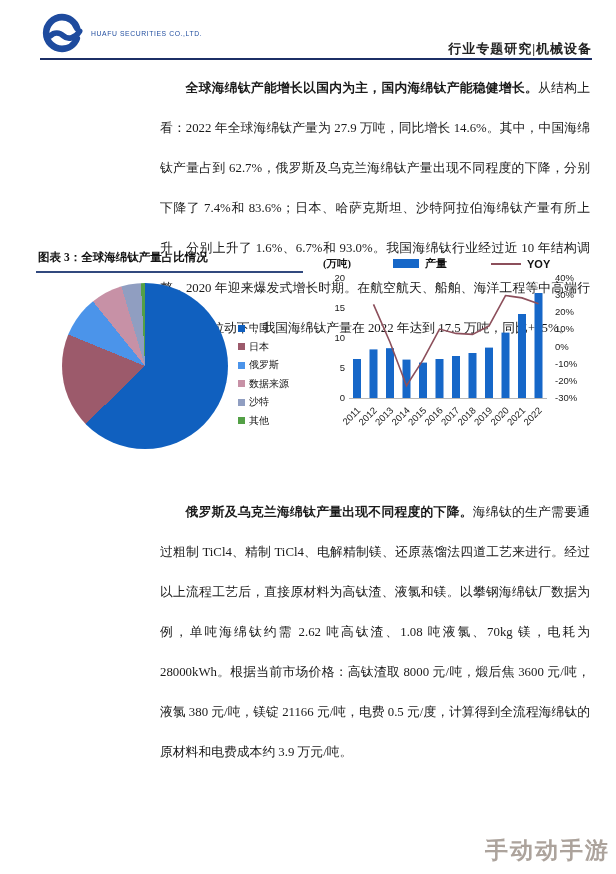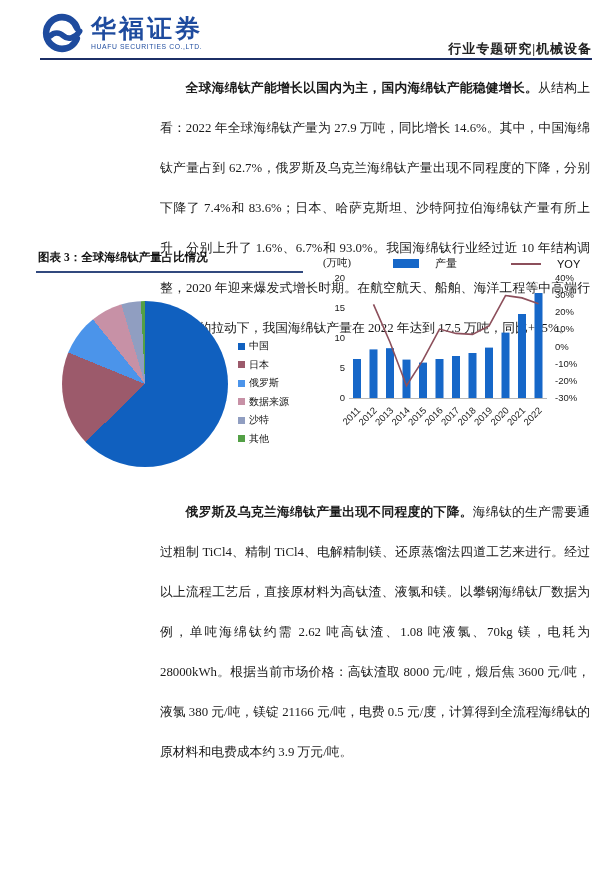--- a/index.html
+++ b/index.html
@@ -19,37 +19,37 @@
   
   .para{position:absolute;left:160px;width:430px;font-size:12.8px;line-height:40px;
         text-align:justify;text-indent:2em;}
   .para b{font-weight:bold;}
   #para1{top:68px;}
   #para2{top:492px;}
 
   
   .figures{position:absolute;top:248px;left:36px;width:556px;display:flex;gap:16px;}
   .fig{display:flex;flex-direction:column;}
-  .fig-left{width:267px;gap:18px;}
+  .fig-left{width:267px;}
   .fig-right{width:273px;}
   .fig-title{font-size:11.5px;font-weight:bold;color:#111;padding:2px 0 6px 2px;
              border-bottom:2px solid #31497e;}
   .fig-body{position:relative;height:186px;}
   .fig-source{border-top:1.5px solid #5585c2;padding:5px 0 0 10px;font-size:8.8px;color:#222;}
 
   
   .pie{position:absolute;left:26px;top:10px;width:166px;height:166px;border-radius:50%;}
   .pie-legend{position:absolute;left:202px;top:48px;}
   .pleg-item{display:flex;align-items:center;margin-bottom:4.5px;font-size:10px;color:#111;white-space:nowrap;}
   .pleg-swatch{width:7px;height:7px;margin-right:4px;flex:0 0 auto;}
 
   
-  .bl-top{position:absolute;top:8px;left:0;right:0;display:flex;font-size:10.5px;color:#111;}
+  .bl-top{position:absolute;top:8px;left:0;right:0;display:flex;align-items:center;font-size:10.5px;color:#111;font-weight:bold;}
   .bl-unit{margin-left:4px;font-family:"Liberation Serif",serif;}
-  .bl-legend{display:flex;align-items:center;margin-left:42px;gap:16px;font-family:"Liberation Sans",sans-serif;font-size:11px;}
+  .bl-legend{display:flex;align-items:center;margin-left:42px;gap:6px;font-family:"Liberation Sans",sans-serif;font-size:11px;}
   .bl-bar-swatch{display:inline-block;width:26px;height:9px;}
   .bl-line-swatch{display:inline-block;width:30px;height:2px;margin-left:38px;}
   .bl-svg{position:absolute;left:0;top:24px;}
   .ax{font-size:9.5px;fill:#1b1b1b;font-family:"Liberation Sans",sans-serif;}
 
   
   .watermark{position:absolute;right:6px;bottom:8px;font-size:23px;font-weight:bold;
              color:#aca39c;letter-spacing:2px;font-family:"Liberation Sans",sans-serif;}
 </style>
 </head>
@@ -57,21 +57,20 @@
 
 <div class="page">
 
   <div class="header">
     <div class="logo">
       <svg class="logo-icon" viewBox="0 0 100 100">
         <circle cx="50" cy="50" r="36" fill="none" stroke="#1e4b9e" stroke-width="15" stroke-dasharray="200 26" stroke-dashoffset="213" stroke-linecap="round"></circle>
         <path d="M 90 46 C 80 62 64 66 54 57 C 44 48 32 48 24 56" fill="none" stroke="#1e4b9e" stroke-width="13" stroke-linecap="round"></path>
       </svg>
       <div class="logo-text">
-        <span class="logo-cn">华福证券</span>
         <span class="logo-en">HUAFU SECURITIES CO.,LTD.</span>
       </div>
     </div>
     <div class="header-cat">行业专题研究|机械设备</div>
   </div>
 
   <div class="para" id="para1">
     <b>全球海绵钛产能增长以国内为主，国内海绵钛产能稳健增长。</b><span>从结构上看：2022 年全球海绵钛产量为 27.9 万吨，同比增长 14.6%。其中，中国海绵钛产量占到 62.7%，俄罗斯及乌克兰海绵钛产量出现不同程度的下降，分别下降了 7.4%和 83.6%；日本、哈萨克斯坦、沙特阿拉伯海绵钛产量有所上升，分别上升了 1.6%、6.7%和 93.0%。我国海绵钛行业经过近 10 年结构调整，2020 年迎来爆发式增长时期。在航空航天、船舶、海洋工程等中高端行业需求的拉动下，我国海绵钛产量在 2022 年达到 17.5 万吨，同比+25%。</span>
   </div>
 
@@ -163,13 +162,14 @@
             <polyline points="54.5,32.4 71,70.3 87.5,113.8 104,87.9 120.5,57.1 137,61.4 153.5,62.4 170,54.0 186.5,23.5 203,25.9 219.5,31.7" fill="none" stroke="#8c4f5b" stroke-width="1.6"></polyline>
           </svg>
       </div>
     </div>
   </div>
 
   <div class="para" id="para2">
     <b>俄罗斯及乌克兰海绵钛产量出现不同程度的下降。</b><span>海绵钛的生产需要通过粗制 TiCl4、精制 TiCl4、电解精制镁、还原蒸馏法四道工艺来进行。经过以上流程工艺后，直接原材料为高钛渣、液氯和镁。以攀钢海绵钛厂数据为例，单吨海绵钛约需 2.62 吨高钛渣、1.08 吨液氯、70kg 镁，电耗为 28000kWh。根据当前市场价格：高钛渣取 8000 元/吨，煅后焦 3600 元/吨，液氯 380 元/吨，镁锭 21166 元/吨，电费 0.5 元/度，计算得到全流程海绵钛的原材料和电费成本约 3.9 万元/吨。</span>
   </div>
 
+  <div class="watermark">手动动手游</div>
 </div>
 
 </body></html>

